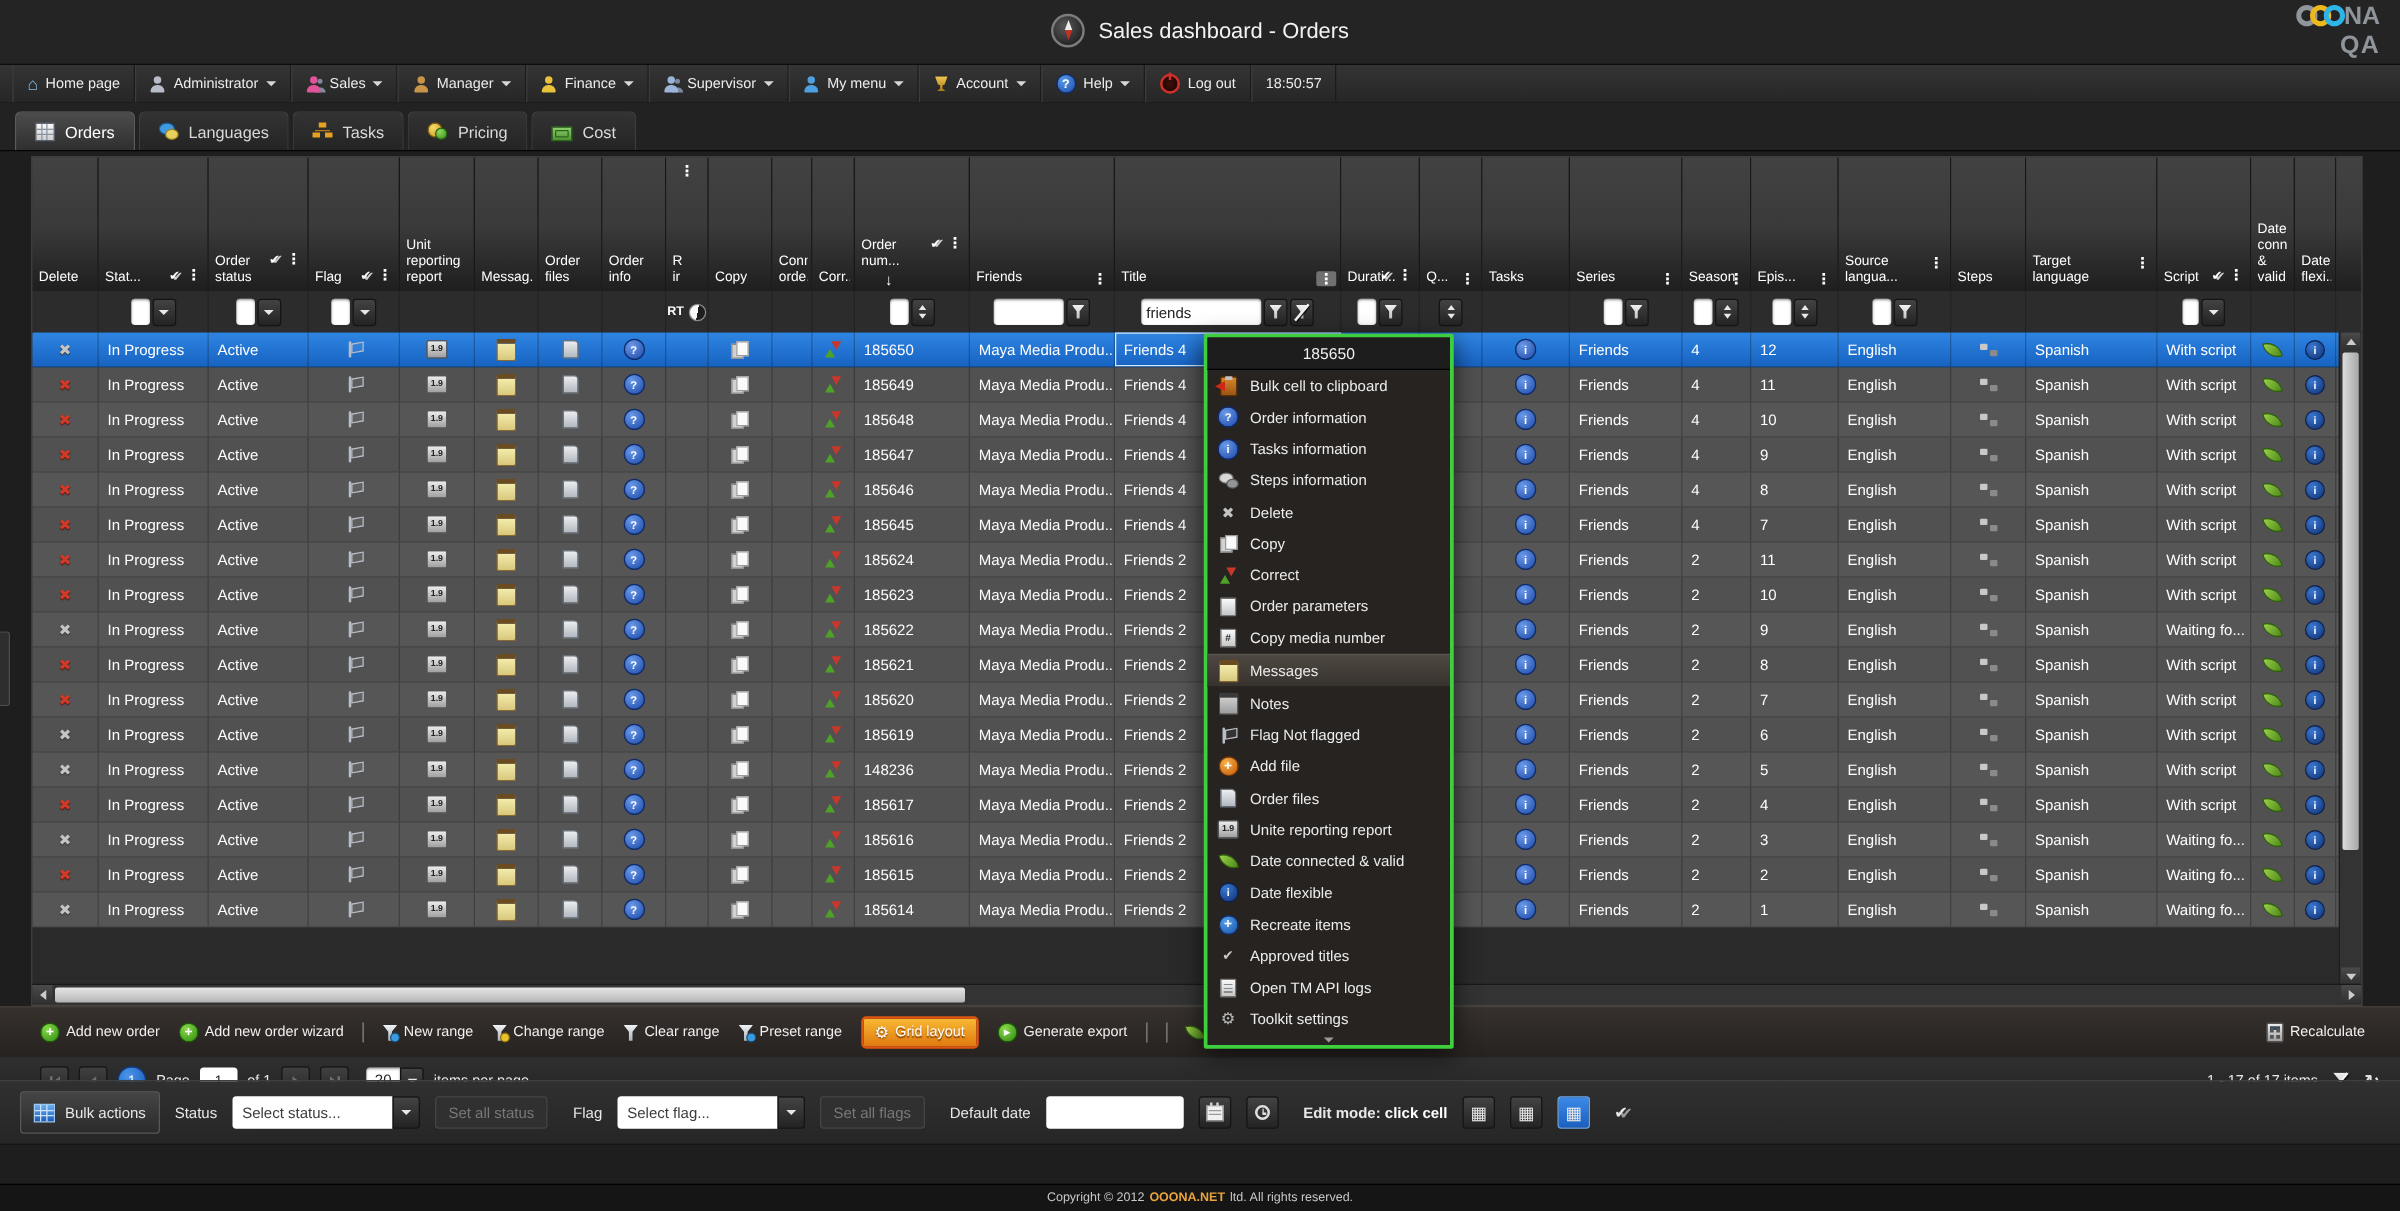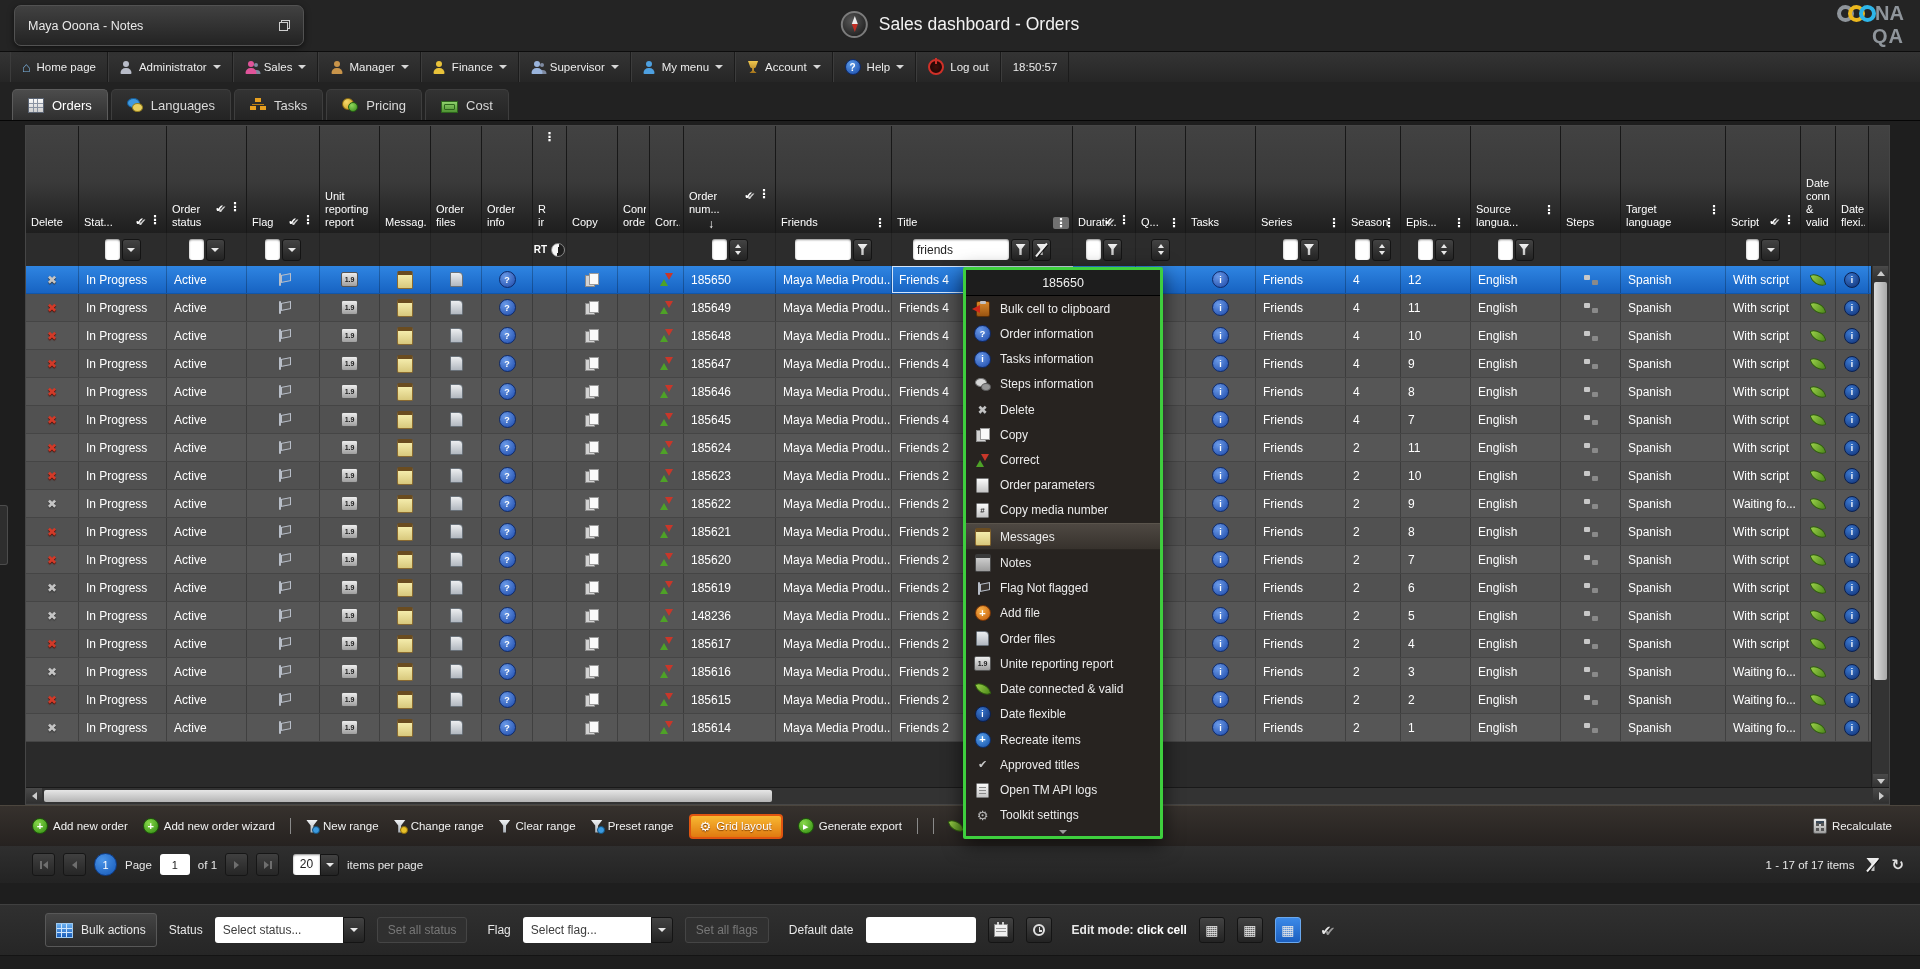--- a/index.html
+++ b/index.html
@@ -204,22 +204,22 @@
     border:1px solid #0d3d8a;color:#fff;display:flex;align-items:center;justify-content:center;font-size:11px;box-sizing:border-box;}
   .pg-input{width:30px;height:21px;background:#fff;border-radius:3px;color:#222;font-size:11px;display:flex;align-items:center;justify-content:center;}
   #pg-right{margin-left:auto;display:flex;align-items:center;gap:12px;padding-right:16px;}
   .ic-funneloff{position:relative;width:13px;height:13px;}
   .ic-funneloff::before{content:"";position:absolute;inset:0;background:linear-gradient(#f0f0f0,#bcbcbc);clip-path:polygon(0 0,100% 0,62% 46%,62% 100%,38% 100%,38% 46%);}
   .ic-funneloff::after{content:"";position:absolute;left:-2px;top:6px;width:17px;height:2px;background:#f0f0f0;transform:rotate(-50deg);box-shadow:0 1px 1px #000;}
   .ic-refresh{color:#e0e0e0;font-size:15px;font-weight:bold;}
   .ic-refresh::before{content:"↻";}
 
   
-  #bulkbar{position:absolute;left:0;right:0;top:904px;height:50px;background:linear-gradient(#303030,#262626);
-    border-top:1px solid #404040;border-bottom:1px solid #141414;display:flex;align-items:center;gap:12px;padding-left:45px;color:#e8e8e8;font-size:12px;}
+  #bulkbar{position:absolute;left:0;right:0;top:864px;height:50px;background:linear-gradient(#303030,#262626);
+    border-top:1px solid #404040;border-bottom:1px solid #141414;display:flex;align-items:center;gap:12px;padding-left:16px;color:#e8e8e8;font-size:12px;}
   .bb-btn{height:34px;display:flex;align-items:center;gap:8px;padding:0 10px;background:linear-gradient(#454545,#2b2b2b);
     border:1px solid #585858;border-radius:3px;cursor:pointer;box-sizing:border-box;}
   .bb-select{display:flex;}
   .bb-sel-box{width:128px;height:26px;background:#fff;border-radius:3px 0 0 3px;color:#3c3c3c;font-size:12px;display:flex;align-items:center;padding:0 8px;box-sizing:border-box;}
   .bb-sel-btn{width:22px;height:26px;background:linear-gradient(#434343,#232323);border:1px solid #141414;border-radius:0 3px 3px 0;
     display:flex;align-items:center;justify-content:center;box-sizing:border-box;cursor:pointer;}
   .bb-dis{height:26px;padding:0 10px;background:#303030;border:1px solid #454545;border-radius:3px;color:#787878;display:flex;align-items:center;box-sizing:border-box;}
   .bb-date{width:110px;height:26px;background:#fff;border-radius:3px;box-sizing:border-box;}
   .bb-ibtn{width:26px;height:26px;background:linear-gradient(#434343,#232323);border:1px solid #141414;border-radius:3px;
     display:flex;align-items:center;justify-content:center;box-sizing:border-box;cursor:pointer;}
@@ -242,24 +242,20 @@
     display:flex;align-items:center;justify-content:center;gap:4px;font-size:10px;color:#c8c8c8;}
   #footer .brand{color:#e8a33d;font-weight:bold;}
   .side-handle{position:absolute;left:0;top:505px;width:7px;height:58px;background:#2e2e2e;border:1px solid #4c4c4c;border-left:none;border-radius:0 3px 3px 0;}
 </style>
 </head>
 <body>
 
 <div class="screen">
 
   <div class="topbar">
-    <div class="win-title">
-      <span>Maya Ooona - Notes</span>
-      <span class="restore"></span>
-    </div>
     <div class="app-title">
       <span class="compass"></span>
       <span>Sales dashboard - Orders</span>
     </div>
     <div class="logo">
       <div>
         <span class="dots"><span class="dot gray"></span><span class="dot yellow"></span><span class="dot blue"></span></span>
         <span>NA</span>
       </div>
       <div class="l2">QA</div>
@@ -1790,15 +1786,20 @@
       </div>
     <span class="bb-edit" style="margin-left:8px;font-weight:bold;">
       <span>Edit mode:</span> <b>click cell</b>
     </span>
     <div class="bb-view"></div>
     <div class="bb-view"></div>
     <div class="bb-view active"></div>
     <div class="bb-check"></div>
   </div>
 
+  <div id="footer">
+    <span>Copyright © 2012 </span>
+      <span class="brand">OOONA.NET</span>
+      <span> ltd. All rights reserved.</span>
+  </div>
 
   <div class="side-handle"></div>
 </div>
 
 </body></html>

